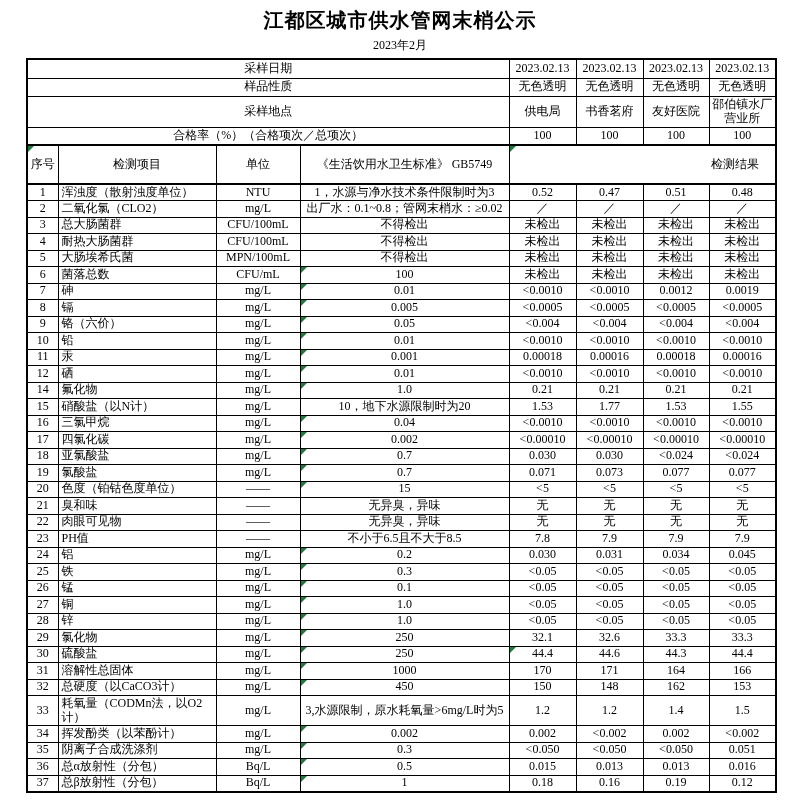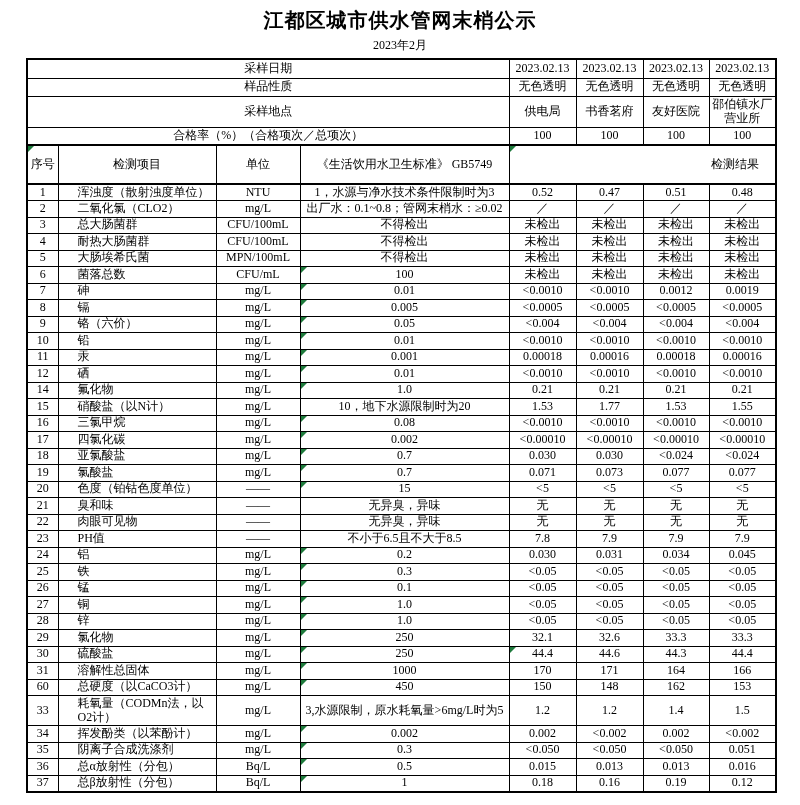--- a/index.html
+++ b/index.html
@@ -22,21 +22,21 @@
     border: 2px solid #000;
   }
   td {
     border: 1px solid #000;
     font-size: 12px; line-height: 1.15;
     text-align: center; vertical-align: middle;
     padding: 0 1px; position: relative; overflow: hidden;
     white-space: nowrap;
   }
   tr.colhdr td { border-top-width: 2px; border-bottom-width: 2px; }
-  td.item { text-align: left; padding-left: 19px; white-space: normal; }
+  td.item { text-align: left; padding-left: 3px; white-space: normal; }
   td.info-val { white-space: normal; }
   td.result-hdr { text-align: right; padding-right: 16px; }
   .tri-mark {
     position: absolute; top: 0; left: 0; width: 0; height: 0;
     border-top: 6px solid #1e7b3c; border-right: 6px solid transparent;
     pointer-events: none;
   }
 </style>
 </head>
 <body>
@@ -229,21 +229,21 @@
           <td><span>10，地下水源限制时为20</span></td>
           <td><span>1.53</span></td>
           <td><span>1.77</span></td>
           <td><span>1.53</span></td>
           <td><span>1.55</span></td>
         </tr>
         <tr style="height: 16.5px;">
           <td><span>16</span></td>
           <td class="item"><span>三氯甲烷</span></td>
           <td><span>mg/L</span></td>
-          <td><span class="tri-mark"></span><span>0.08</span></td>
+          <td><span class="tri-mark"></span><span>0.04</span></td>
           <td><span>&lt;0.0010</span></td>
           <td><span>&lt;0.0010</span></td>
           <td><span>&lt;0.0010</span></td>
           <td><span>&lt;0.0010</span></td>
         </tr>
         <tr style="height: 16.5px;">
           <td><span>17</span></td>
           <td class="item"><span>四氯化碳</span></td>
           <td><span>mg/L</span></td>
           <td><span class="tri-mark"></span><span>0.002</span></td>
@@ -386,21 +386,21 @@
           <td><span>31</span></td>
           <td class="item"><span>溶解性总固体</span></td>
           <td><span>mg/L</span></td>
           <td><span class="tri-mark"></span><span>1000</span></td>
           <td><span>170</span></td>
           <td><span>171</span></td>
           <td><span>164</span></td>
           <td><span>166</span></td>
         </tr>
         <tr style="height: 16.5px;">
-          <td><span>60</span></td>
+          <td><span>32</span></td>
           <td class="item"><span>总硬度（以CaCO3计）</span></td>
           <td><span>mg/L</span></td>
           <td><span class="tri-mark"></span><span>450</span></td>
           <td><span>150</span></td>
           <td><span>148</span></td>
           <td><span>162</span></td>
           <td><span>153</span></td>
         </tr>
         <tr style="height: 30px;">
           <td><span>33</span></td>

